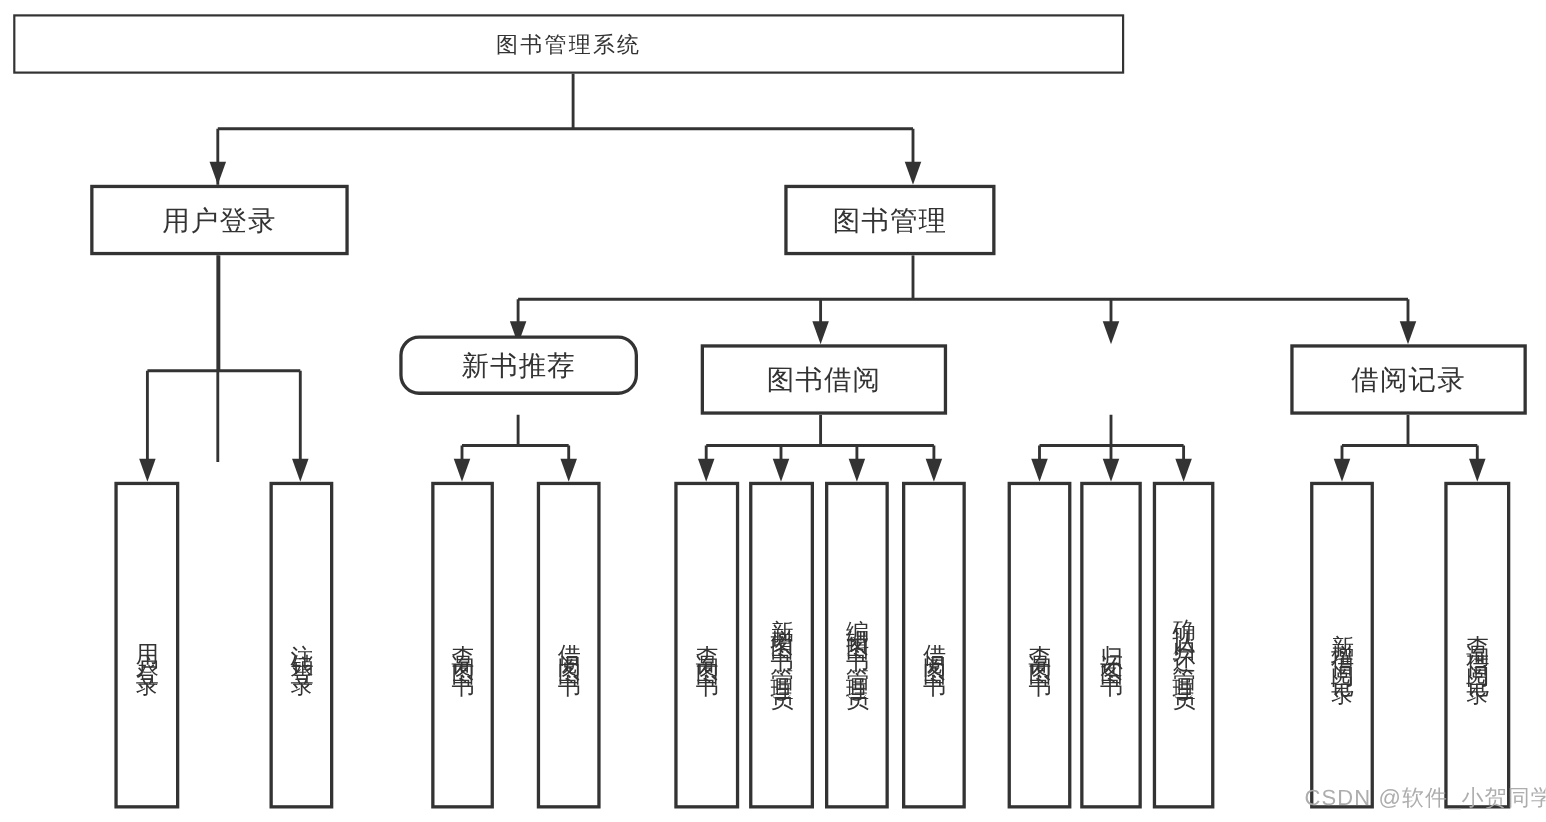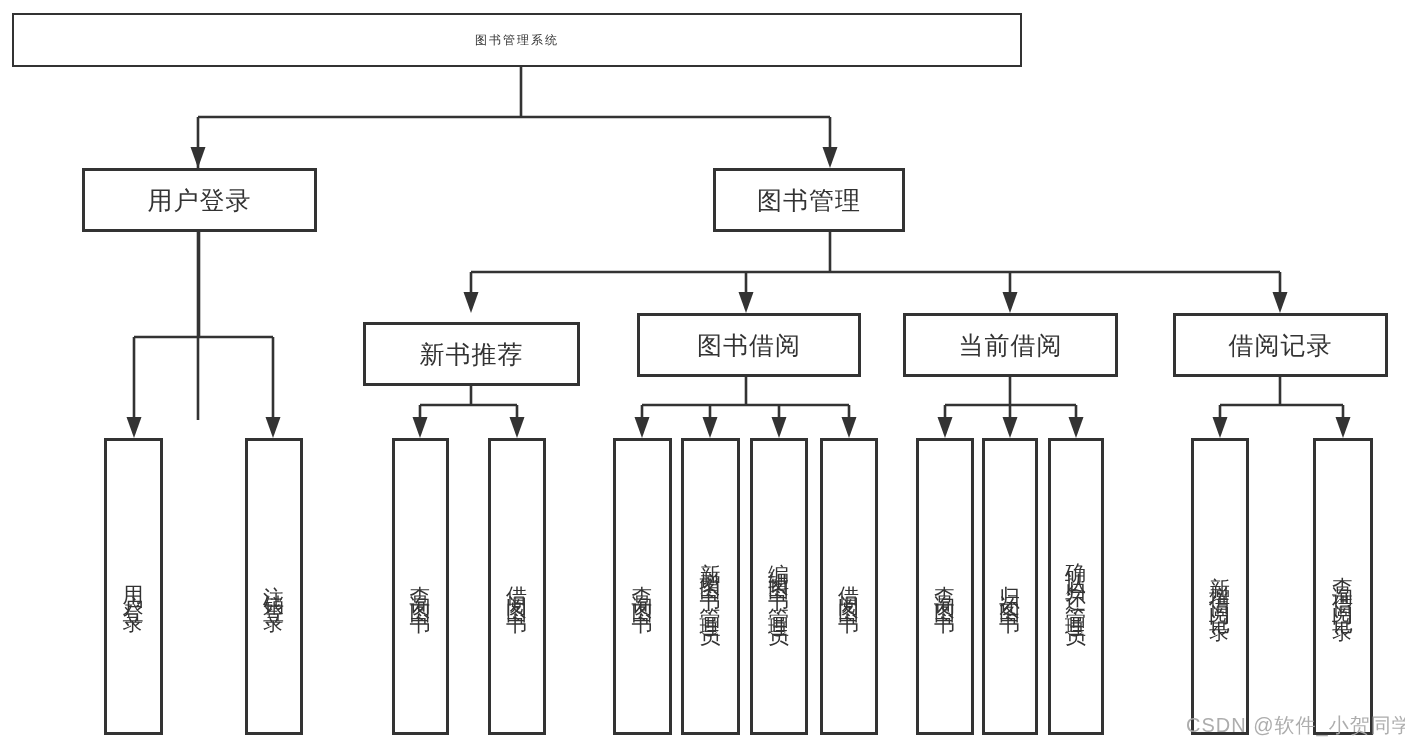--- a/index.html
+++ b/index.html
@@ -47,21 +47,21 @@
     color: var(--text);
     z-index: 2;
   }
   .hbox {
     font-size: 25px;
     letter-spacing: 1px;
     white-space: nowrap;
   }
   .root {
     border-width: 2.5px;
-    font-size: 12px;
+    font-size: 20px;
     letter-spacing: 2px;
   }
   .vbox {
     top: 438px;
     height: 297px;
     writing-mode: vertical-rl;
     text-orientation: mixed;
     font-size: 21px;
     letter-spacing: 9px;
     line-height: 1;
@@ -119,28 +119,25 @@
     <span>图书管理系统</span>
   </div>
 
   <div class="box hbox" style="left:82px; top:168px; width:235px; height:64px;">
     <span>用户登录</span>
   </div>
   <div class="box hbox" style="left:713px; top:168px; width:192px; height:64px;">
     <span>图书管理</span>
   </div>
 
-  <div class="box hbox" style="left:363px; top:322px; width:217px; height:64px;">
+  <div class="box hbox" style="left:363px; top:305px; width:217px; height:54px;border-radius:18px;">
     <span>新书推荐</span>
   </div>
   <div class="box hbox" style="left:637px; top:313px; width:224px; height:64px;">
     <span>图书借阅</span>
-  </div>
-  <div class="box hbox" style="left:903px; top:313px; width:215px; height:64px;">
-    <span>当前借阅</span>
   </div>
   <div class="box hbox" style="left:1173px; top:313px; width:215px; height:64px;">
     <span>借阅记录</span>
   </div>
 
   <div class="box vbox" style="left:104px; width:59px;">
     <span>用户登录</span>
   </div>
   <div class="box vbox" style="left:245px; width:58px;">
     <span>注销登录</span>

